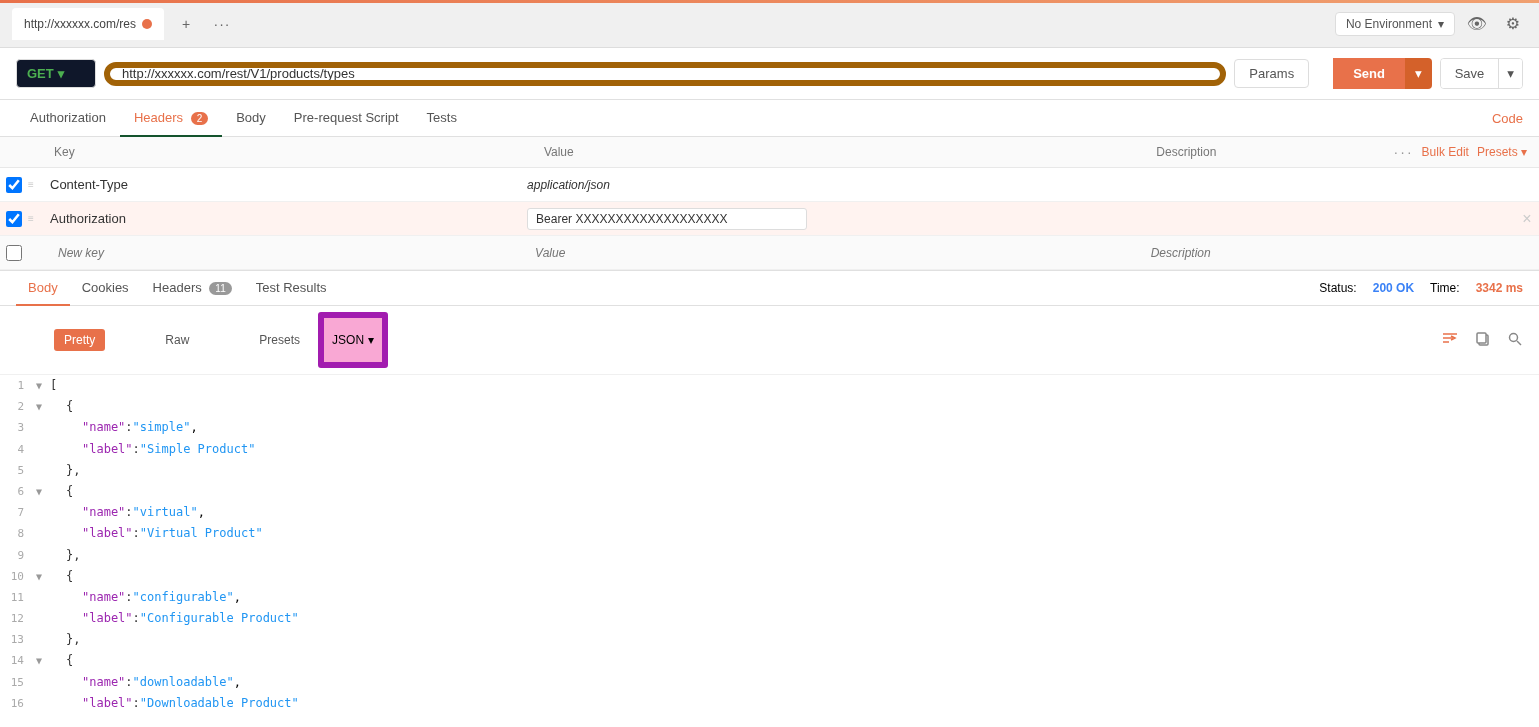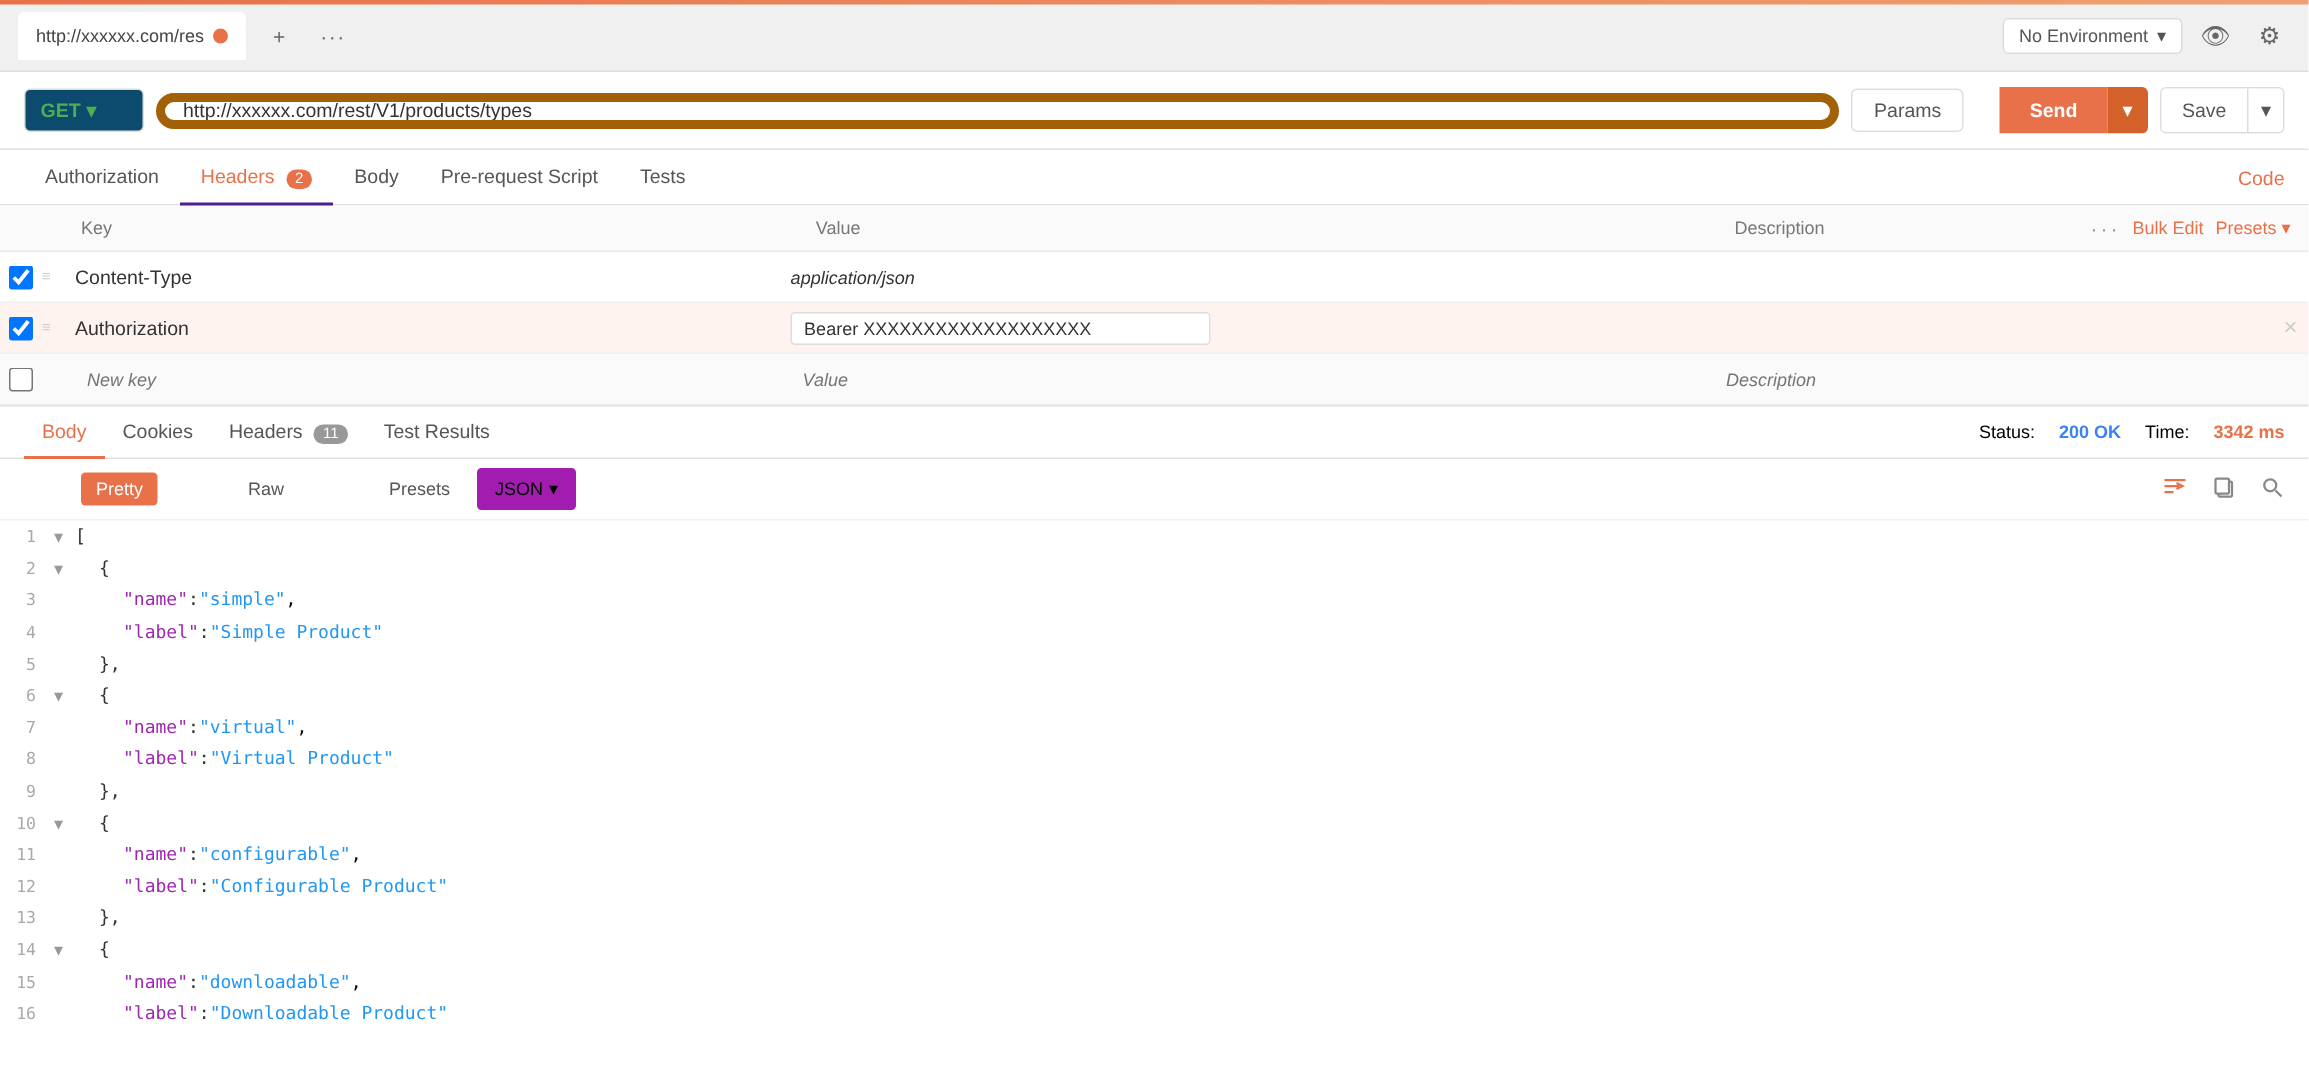--- a/index.html
+++ b/index.html
@@ -75,21 +75,21 @@
       align-items: center;
       padding: 0 16px;
       gap: 8px;
     }
     .method-select {
       display: flex;
       align-items: center;
       border: 1px solid #ddd;
       border-radius: 4px;
       padding: 6px 10px;
-      background: #0c4a6e;
+      background: #0f172a;
       cursor: pointer;
       gap: 4px;
       font-size: 13px;
       font-weight: 600;
       color: #4caf50;
       min-width: 80px;
     }
     .url-input {
       flex: 1;
       height: 24px;
@@ -165,21 +165,21 @@
     .req-tab {
       padding: 10px 14px;
       cursor: pointer;
       font-size: 13px;
       color: #555;
       border-bottom: 2px solid transparent;
       margin-bottom: -1px;
     }
     .req-tab.active {
       color: #e8714a;
-      border-bottom: 2px solid #4c1d95;
+      border-bottom: 2px solid #14532d;
     }
     .req-tab .badge {
       background: #e8714a;
       color: #fff;
       border-radius: 10px;
       padding: 1px 6px;
       font-size: 10px;
       margin-left: 4px;
     }
     .code-link {
@@ -312,27 +312,27 @@
       color: #555;
       margin-left: 42px;
     }
     .fmt-tab.active {
       background: #e8714a;
       color: #fff;
     }
     .fmt-dropdown {
       display: flex;
       align-items: center;
-      border: 4px solid #a21caf;
+      border: 6px solid #a21caf;
       border-radius: 3px;
-      padding: 3px 8px;
+      padding: 15px 8px;
       cursor: pointer;
       font-size: 12px;
       gap: 4px;
-      background: #a21caf;
+      background: #f9a8d4;
     }
     .fmt-icon-btn {
       margin-left: auto;
       background: none;
       border: none;
       cursor: pointer;
       color: #e8714a;
       font-size: 16px;
       padding: 2px 4px;
     }

